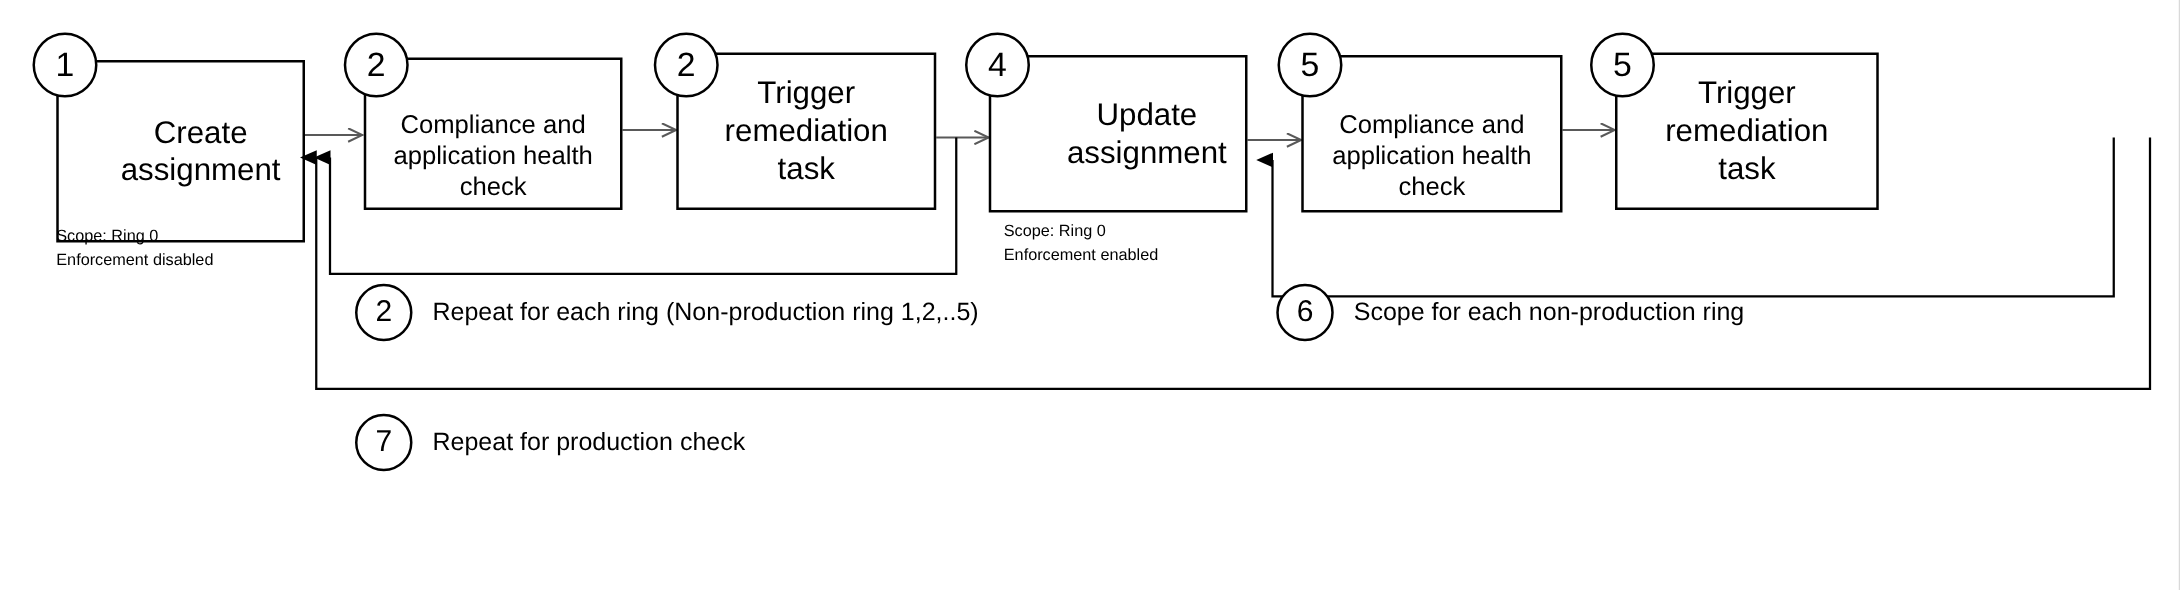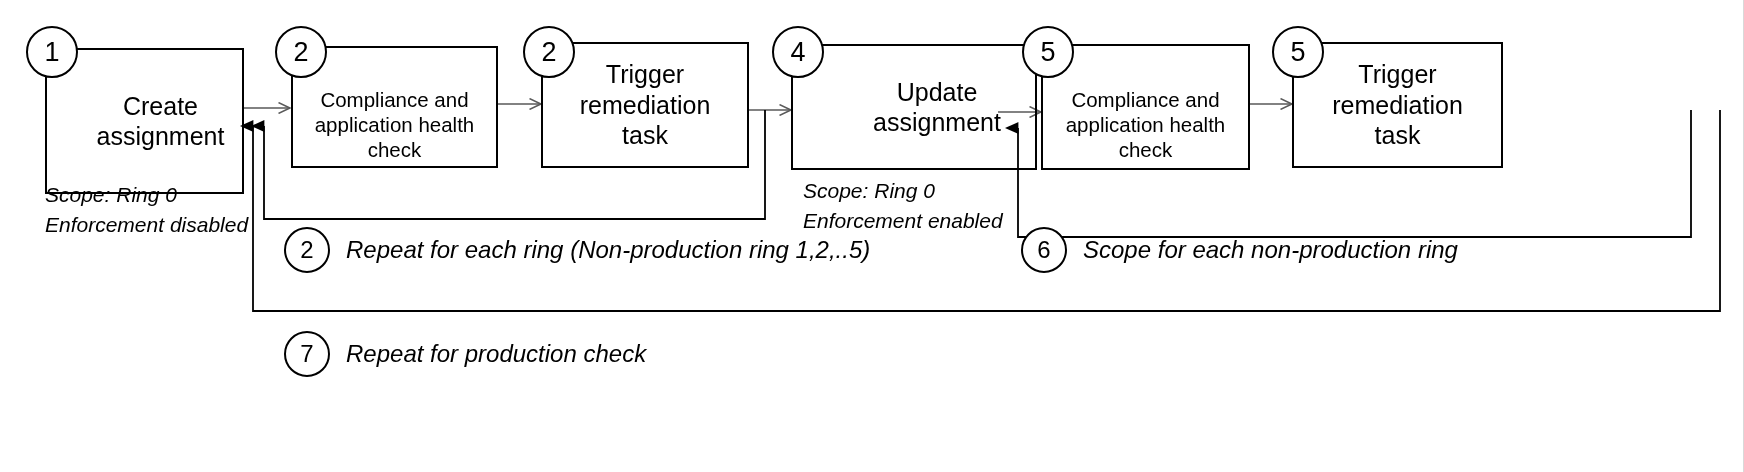--- a/index.html
+++ b/index.html
@@ -52,25 +52,24 @@
     background: #ffffff;
     display: flex;
     align-items: center;
     justify-content: center;
     font-size: 27px;
     line-height: 1;
     z-index: 4;
   }
   .note {
     position: absolute;
-    font-size: 21px;
+    font-size: 13px;
     line-height: 1.45;
     white-space: pre-line;
     z-index: 3;
-    font-style: italic;
   }
   .legend-row {
     position: absolute;
     display: flex;
     align-items: center;
     z-index: 3;
   }
   .legend-badge {
     box-sizing: border-box;
     width: 46px;
@@ -80,24 +79,23 @@
     background: #ffffff;
     display: flex;
     align-items: center;
     justify-content: center;
     font-size: 24px;
     line-height: 1;
     flex: 0 0 auto;
   }
   .legend-text {
     margin-left: 16px;
-    font-size: 24px;
+    font-size: 20px;
     line-height: 1;
     white-space: nowrap;
-    font-style: italic;
   }
   .edge-frame {
     position: absolute;
     top: 0;
     right: 0;
     width: 1px;
     height: 472px;
     background: #d9d9d9;
     z-index: 1;
   }
@@ -165,21 +163,21 @@
 
   <div class="node big" style="left:541px; top:42px; width:208px; height:126px;">
     <span class="node-label">Trigger
 remediation
 task</span>
   </div>
   <div class="step-badge" style="left:523px; top:26px; width:52px; height:52px;">
     <span>2</span>
   </div>
 
-  <div class="node big" style="left:791px; top:44px; width:246px; height:126px;padding-left:46px;">
+  <div class="node big" style="left:791px; top:44px; width:207px; height:126px;padding-left:46px;">
     <span class="node-label">Update
 assignment</span>
   </div>
   <div class="step-badge" style="left:772px; top:26px; width:52px; height:52px;">
     <span>4</span>
   </div>
 
   <div class="node small" style="left:1041px; top:44px; width:209px; height:126px;">
     <span class="node-label">Compliance and
 application health

